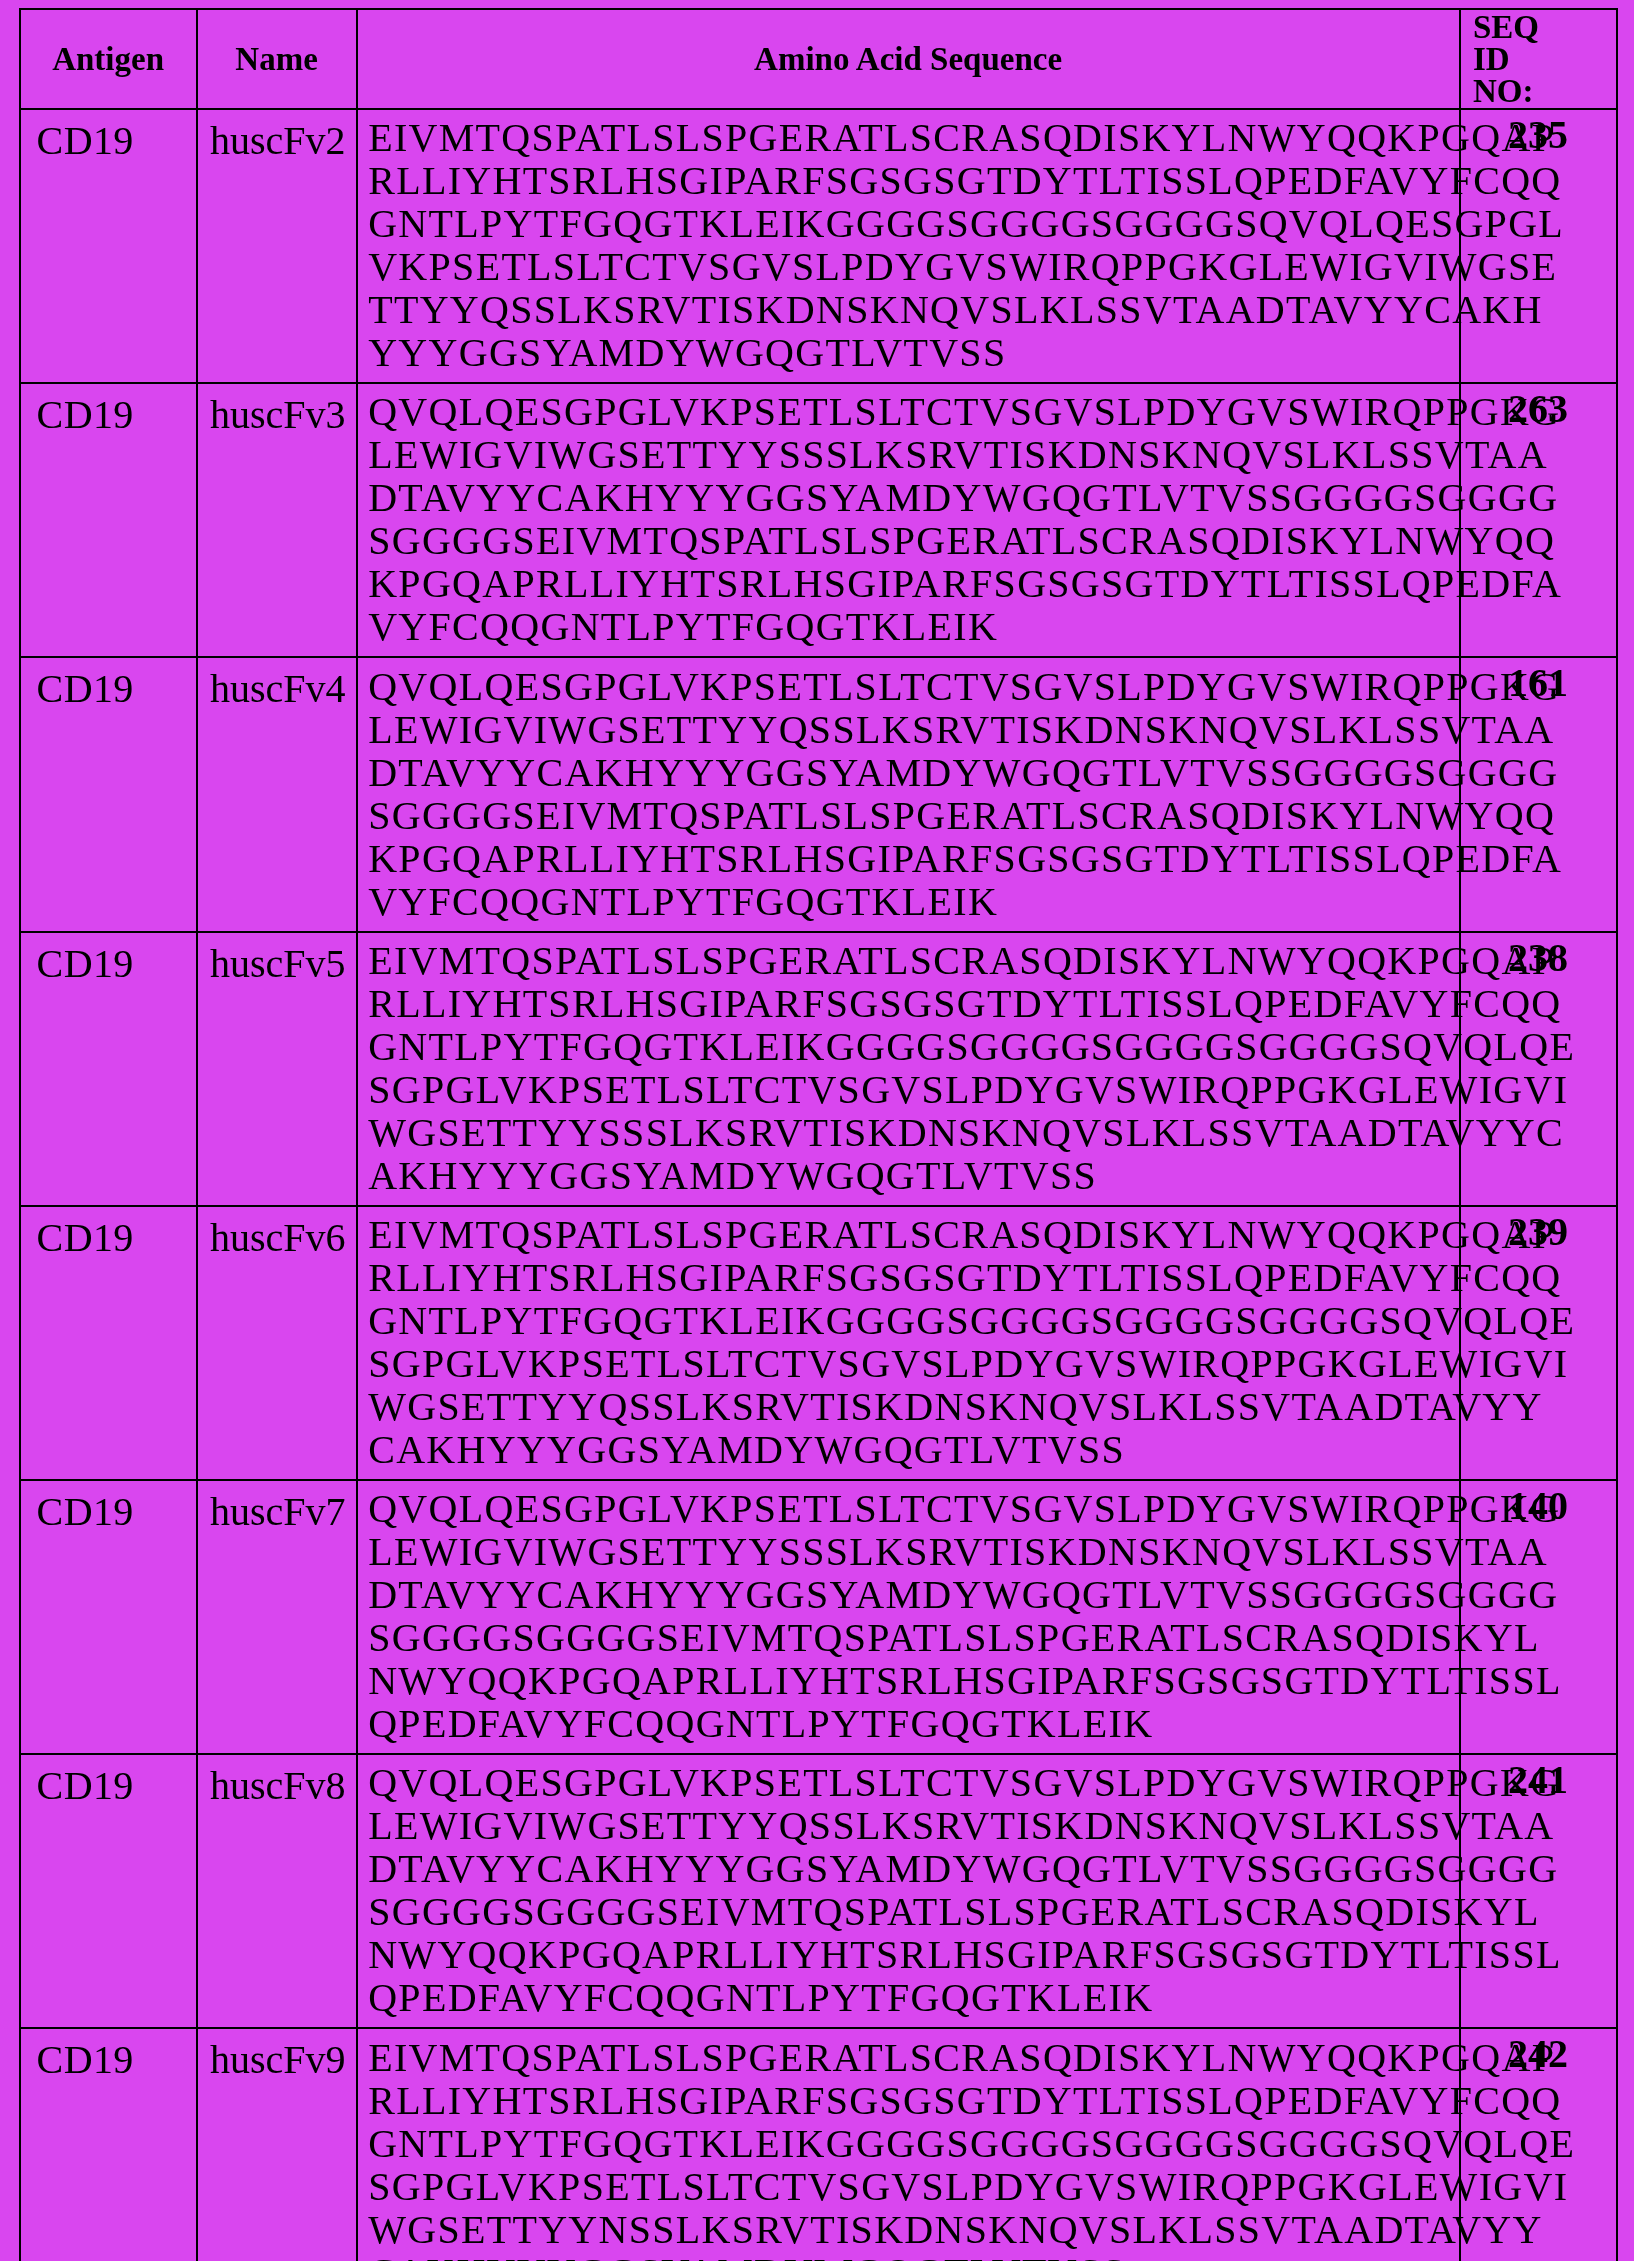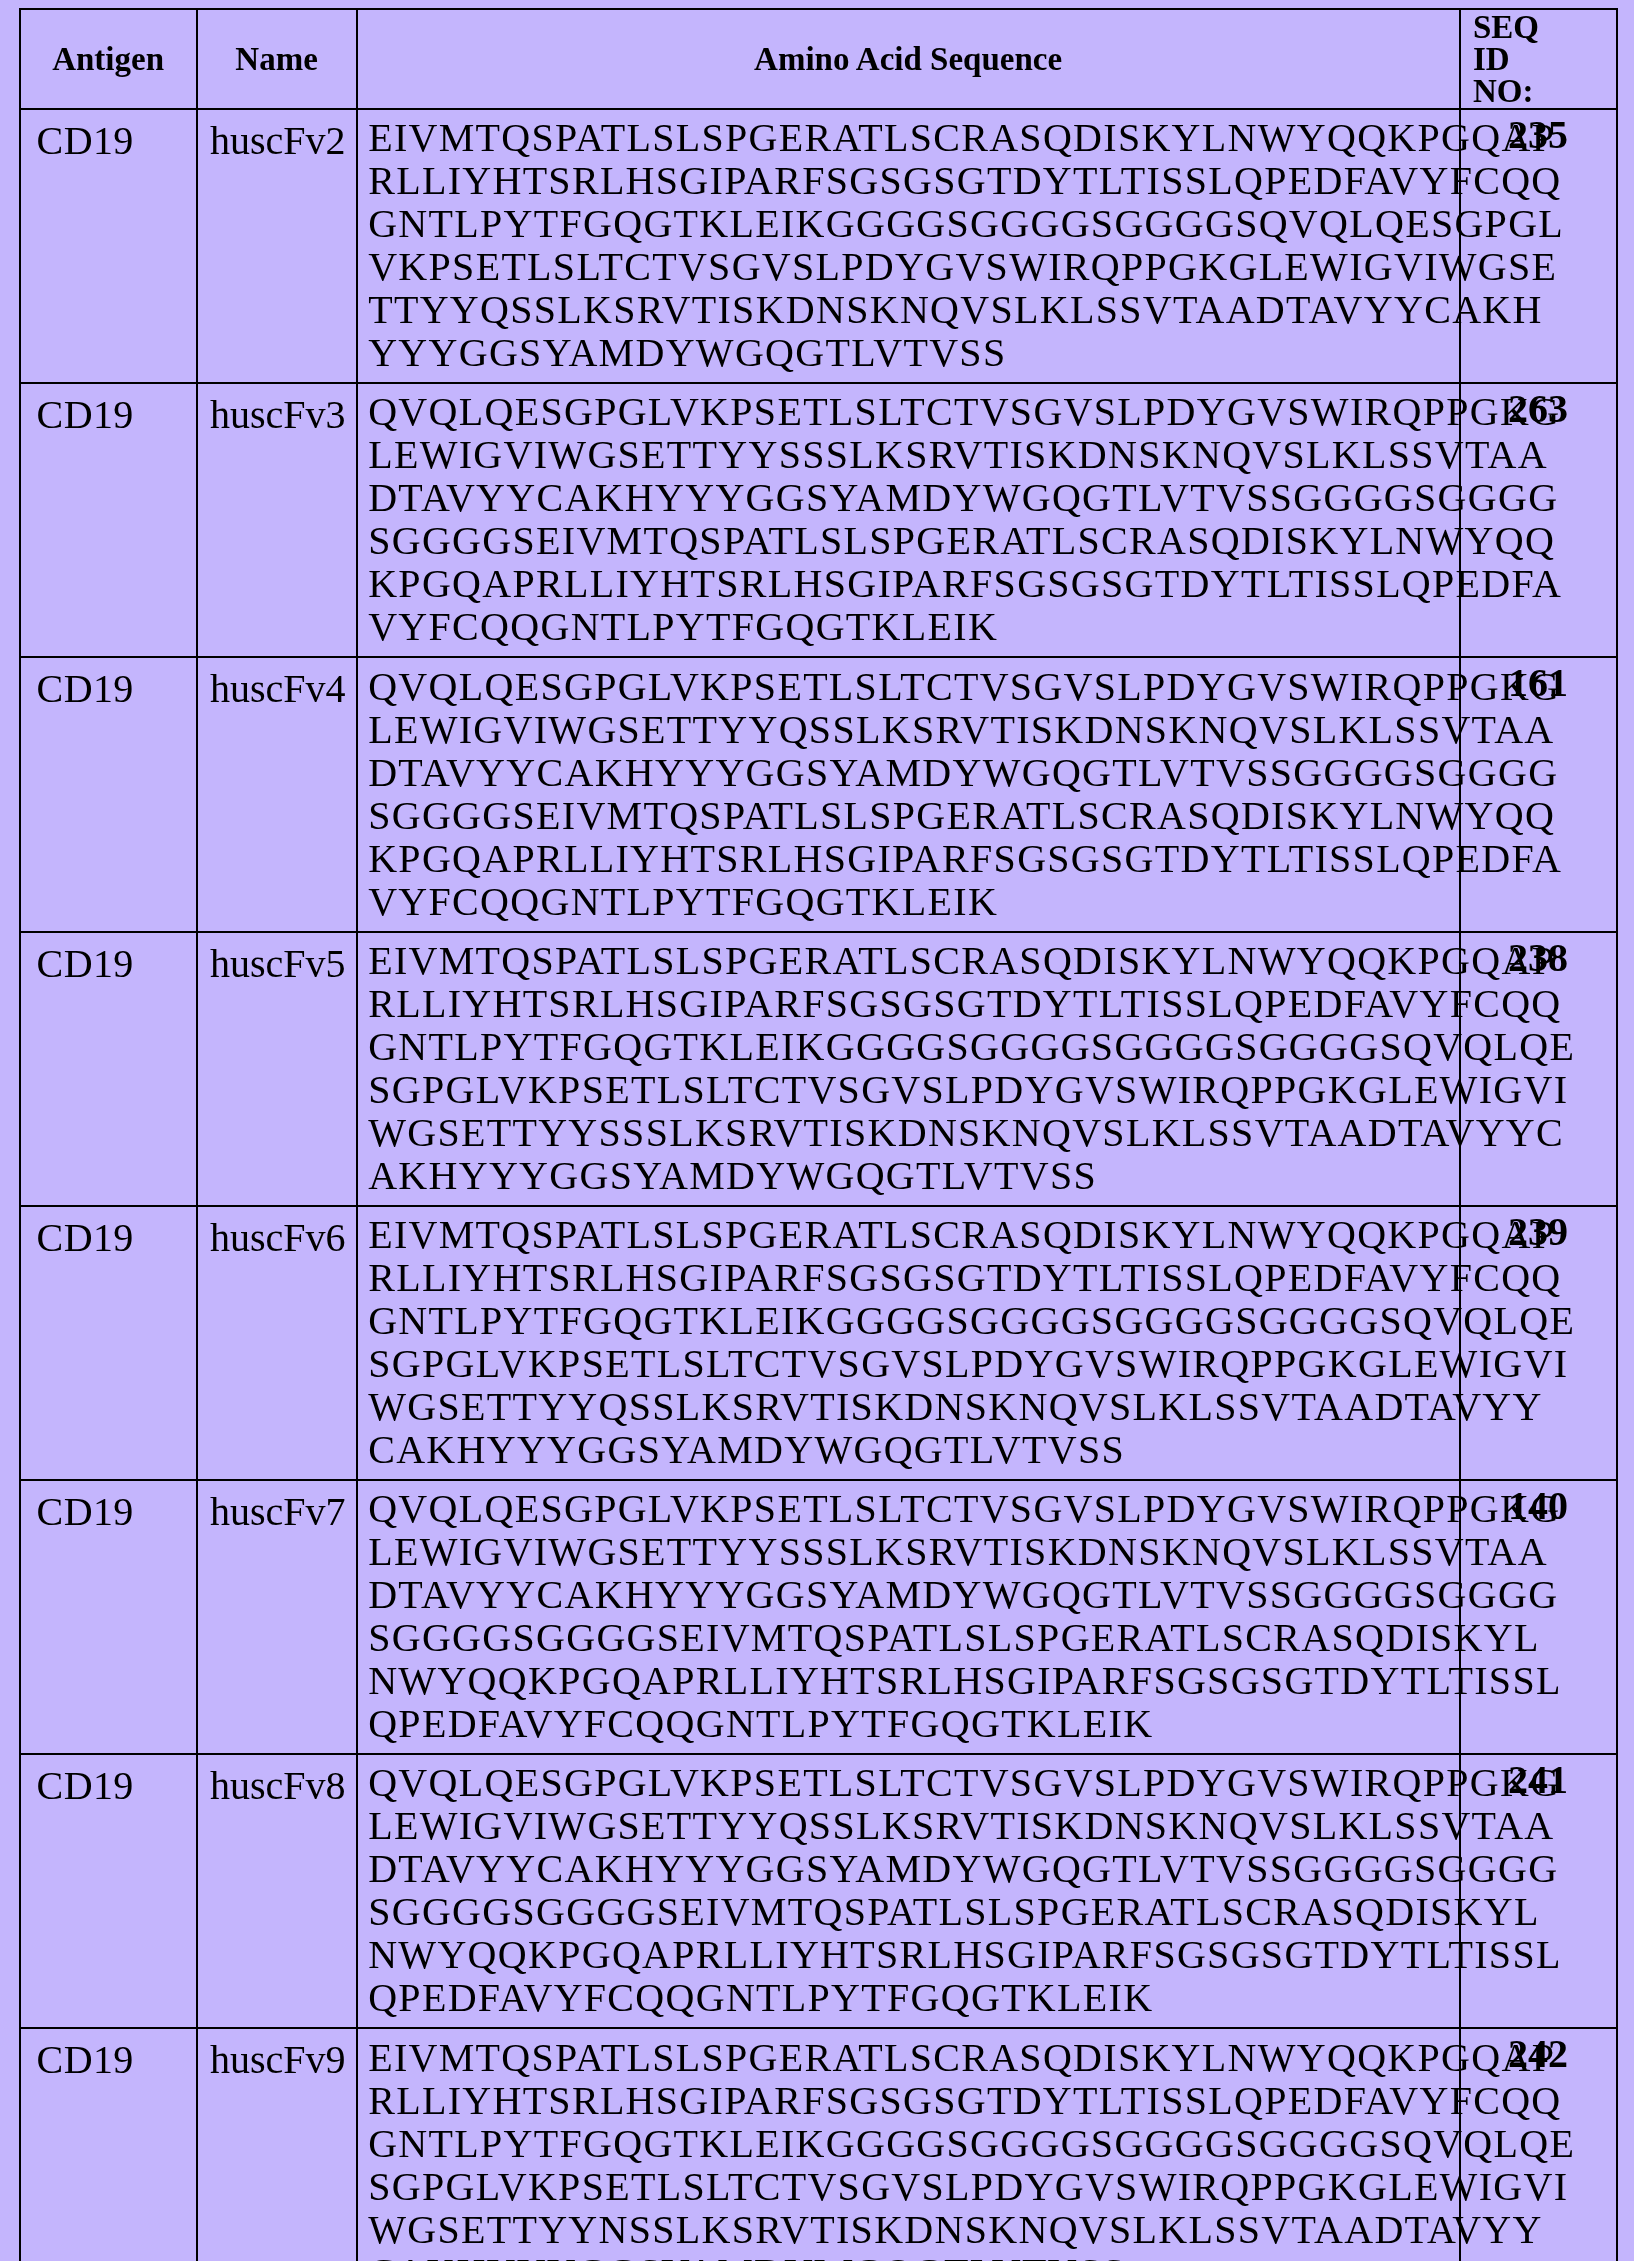--- a/index.html
+++ b/index.html
@@ -4,21 +4,21 @@
 <style>
   html, body {
     margin: 0;
     padding: 0;
     background: #ffffff;
   }
   .page {
     position: relative;
     width: 1635px;
     height: 2262px;
-    background: #c4b5fd;
+    background: #d946ef;
     color: #000000;
     font-family: "Liberation Serif", serif;
     overflow: hidden;
     box-sizing: border-box;
     padding-left: 11px;
   }
   table.seq-table {
     position: absolute;
     left: 18.6px;
     top: 8px;

